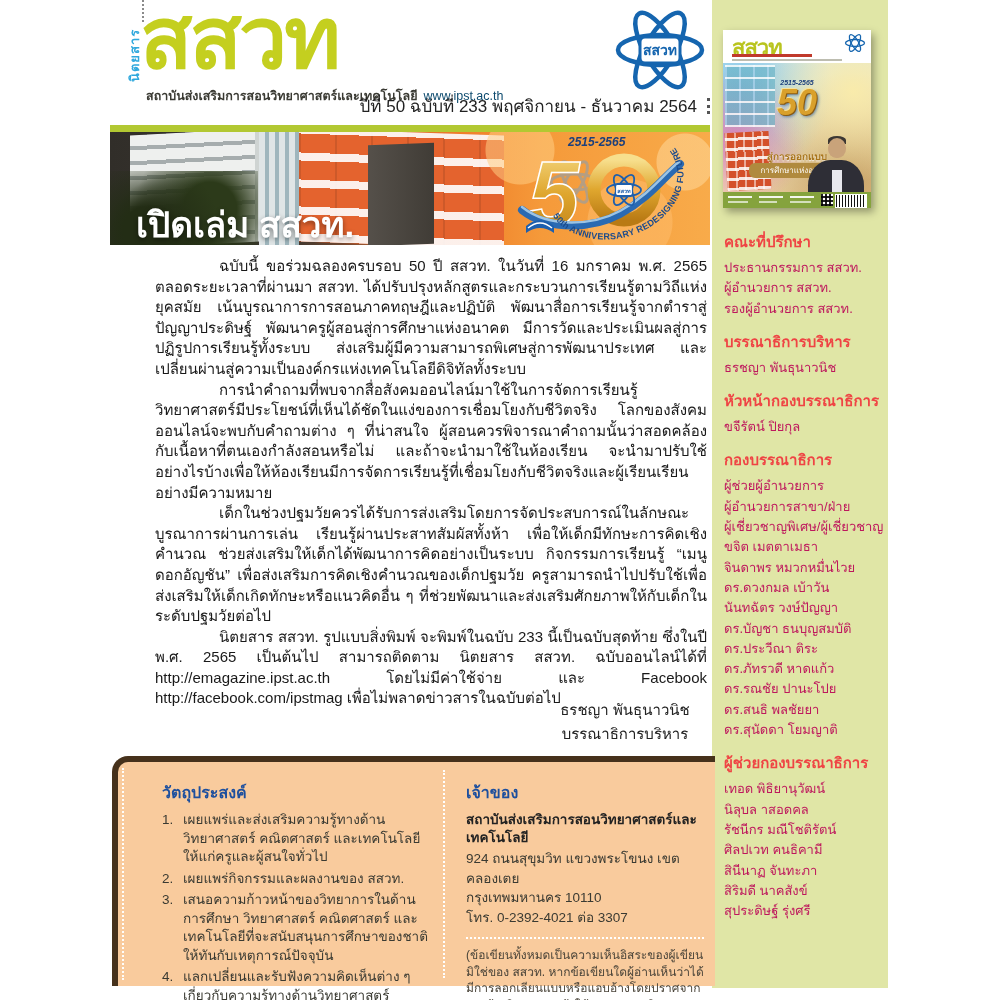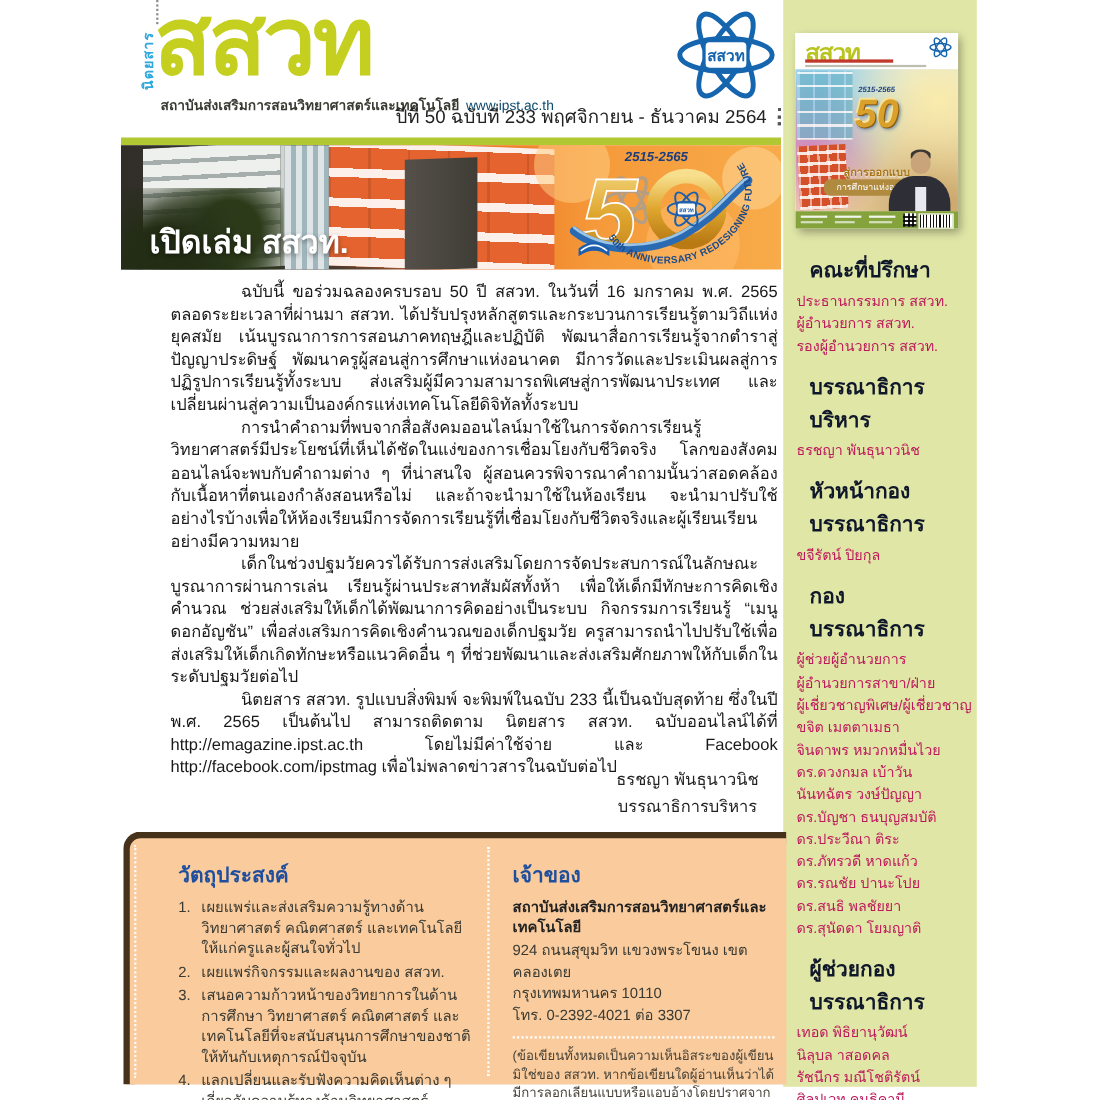--- a/index.html
+++ b/index.html
@@ -93,50 +93,50 @@
     background:
       radial-gradient(circle at 30% 70%, #232d15 18%, rgba(35,45,21,0) 58%),
       radial-gradient(circle at 70% 45%, #2c3a1a 22%, rgba(44,58,26,0) 62%),
       radial-gradient(circle at 50% 92%, #1a250f 28%, rgba(26,37,15,0) 68%);}
   .b-circles{position:absolute;right:0;top:0;width:230px;height:113px;
     background:
       radial-gradient(circle at 40px 18px, rgba(255,205,130,.55) 0 34px, rgba(255,205,130,0) 35px),
       radial-gradient(circle at 150px 90px, rgba(255,190,110,.5) 0 42px, rgba(255,190,110,0) 43px),
       radial-gradient(circle at 205px 30px, rgba(255,220,160,.5) 0 28px, rgba(255,220,160,0) 29px);}
   #b-atomgray{position:absolute;left:438px;top:26px;opacity:.8;}
-  #opentitle{position:absolute;left:26px;top:72px;font-size:29px;font-weight:bold;color:#fff;
+  #opentitle{position:absolute;left:26px;top:72px;font-size:35px;font-weight:bold;color:#fff;
              text-shadow:0 2px 5px rgba(0,0,0,.45);}
   #anniv{position:absolute;right:-2px;bottom:-3px;}
 
   
   #body-text{position:absolute;left:155px;top:256px;width:552px;font-size:15px;line-height:20.6px;
              color:#191919;text-align:justify;}
   #body-text p{margin:0;text-indent:64px;}
   #signature{position:absolute;left:530px;top:698px;width:190px;text-align:center;font-size:15px;
              color:#222;line-height:24px;}
 
   
   #orange{position:absolute;left:112px;top:756px;width:603px;height:230px;box-sizing:border-box;
           background:#f9cb9d;border-top:6px solid #46311b;border-left:6px solid #46311b;
           border-top-left-radius:16px;}
   .inner-dots{position:absolute;left:4px;top:6px;bottom:6px;border-left:2px dotted rgba(255,255,255,.95);}
   .vdiv{position:absolute;left:325px;top:8px;bottom:8px;border-left:2px dotted #ffffff;}
   .obj{position:absolute;left:44px;top:18px;width:268px;}
-  .box-head{font-size:19px;font-weight:bold;color:#1d4f9e;margin-bottom:6px;}
+  .box-head{font-size:16px;font-weight:bold;color:#1d4f9e;margin-bottom:6px;}
   .obj-item{display:flex;gap:5px;font-size:13.5px;line-height:18.5px;color:#3a3a32;margin-bottom:3px;}
   .obj-num{width:16px;flex:none;}
   .owner{position:absolute;left:348px;top:18px;width:238px;}
   .own-org{font-size:13.5px;font-weight:bold;color:#222;line-height:18px;margin-bottom:2px;}
   .own-line{font-size:13.5px;color:#3a3a32;line-height:19.5px;}
   .hdiv{border-top:2px dotted #ffffff;margin:10px 0 8px;}
   .disclaimer{font-size:12px;line-height:16.5px;color:#4a4439;}
 
   
   #edit-list{position:absolute;left:724px;top:230px;width:160px;}
-  .sec-title{font-size:19px;font-weight:bold;color:#0f172a;margin:11px 12px 4px;}
+  .sec-title{font-size:15px;font-weight:bold;color:#ef4444;margin:11px 0 4px;}
   .sec-title.first{margin-top:0;}
   .itm{font-size:13px;color:#be185d;line-height:20.3px;}
 </style>
 </head>
 <body>
 
 <div id="page">
 
   <div id="panel"></div>
 

